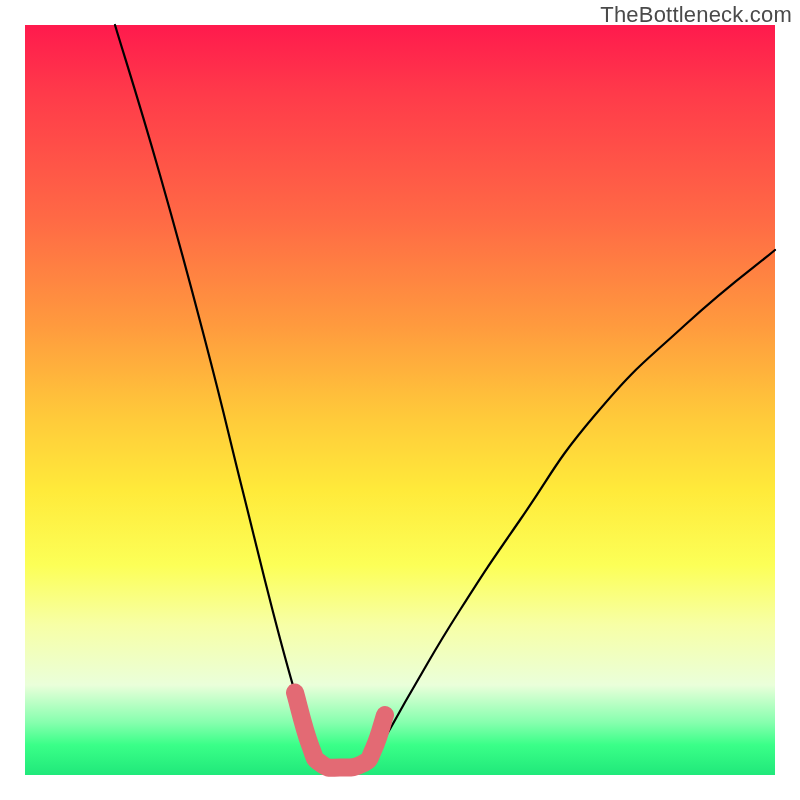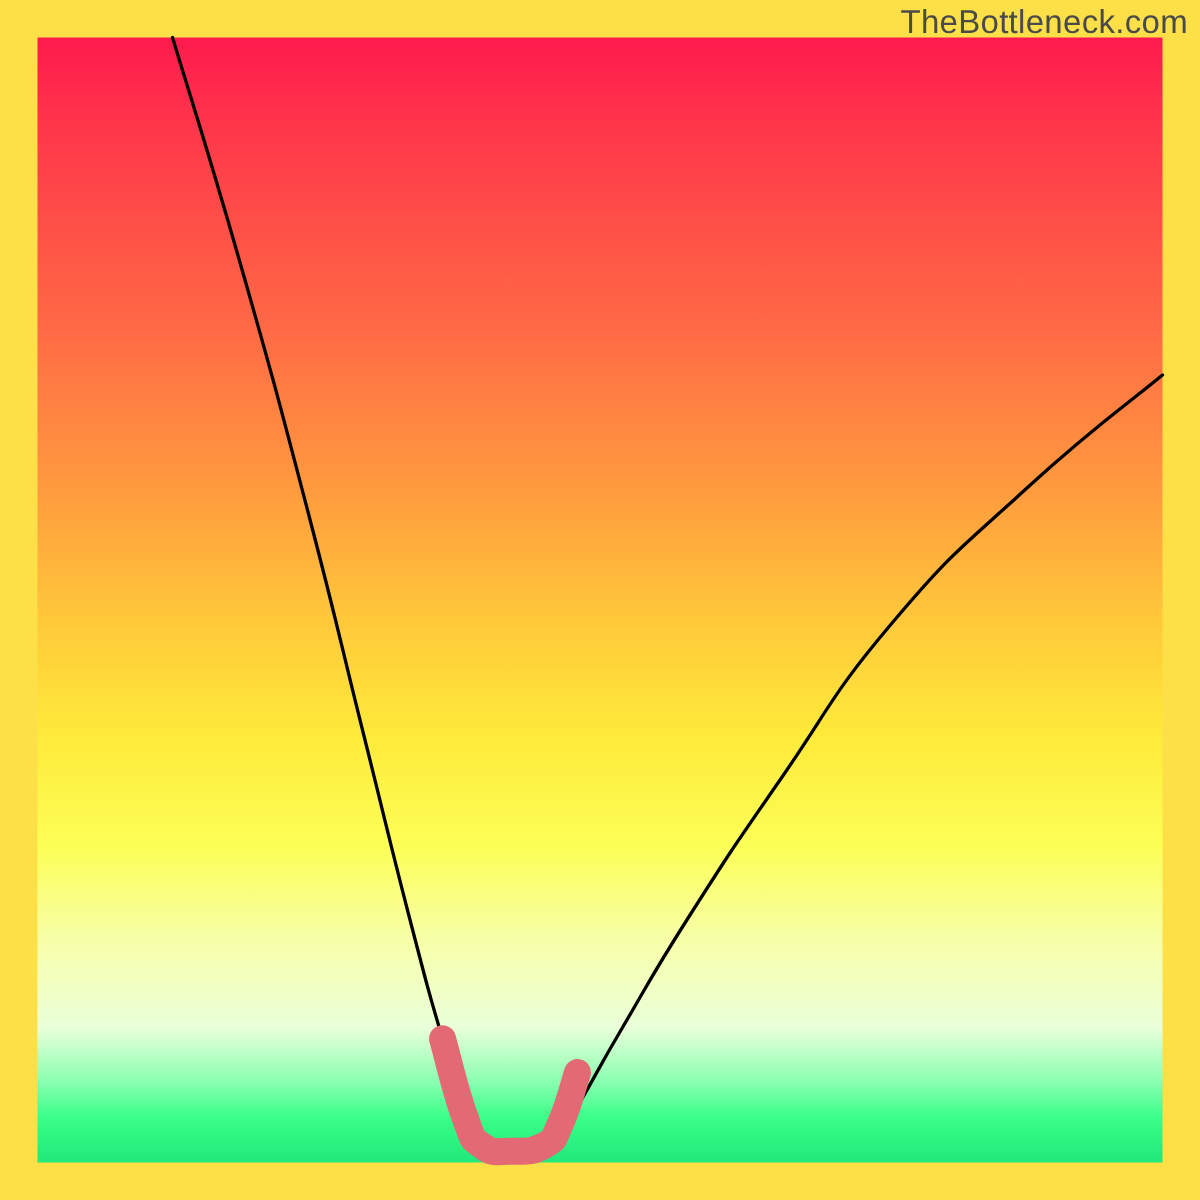--- a/index.html
+++ b/index.html
@@ -10,21 +10,21 @@
     background: #000;
     overflow: hidden;
     font-family: Arial, Helvetica, sans-serif;
   }
   .frame {
     position: absolute;
     left: 0;
     top: 0;
     width: 800px;
     height: 800px;
-    background: #fde047;
+    background: #ffffff;
   }
   .plot-area {
     position: absolute;
     left: 25px;
     top: 25px;
     width: 750px;
     height: 750px;
     
     background: linear-gradient(to bottom,
       #ff1a4d 0%,

